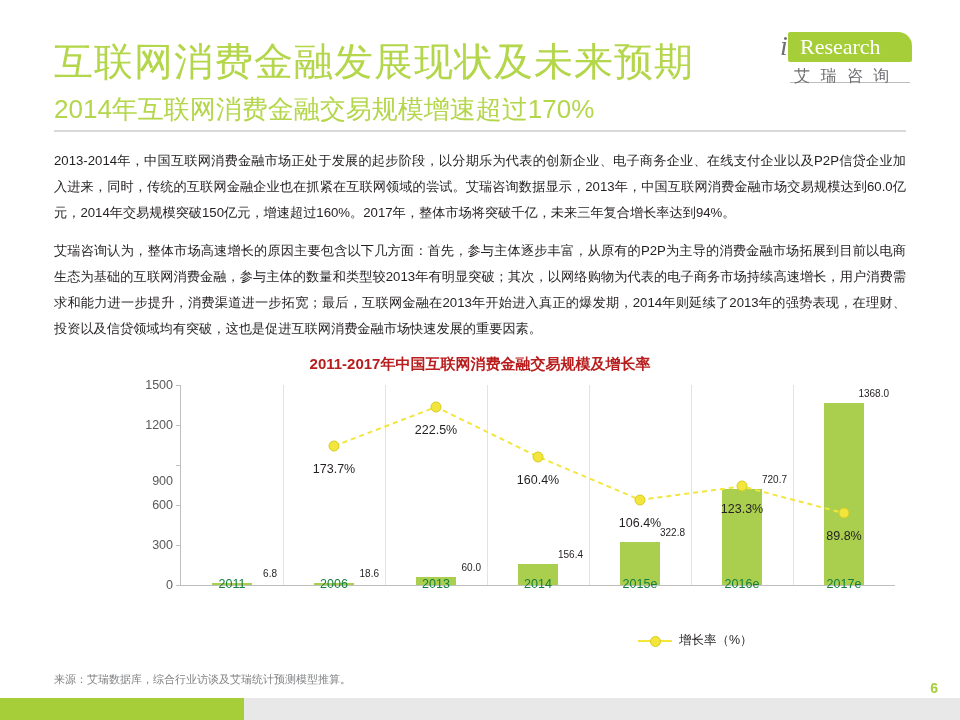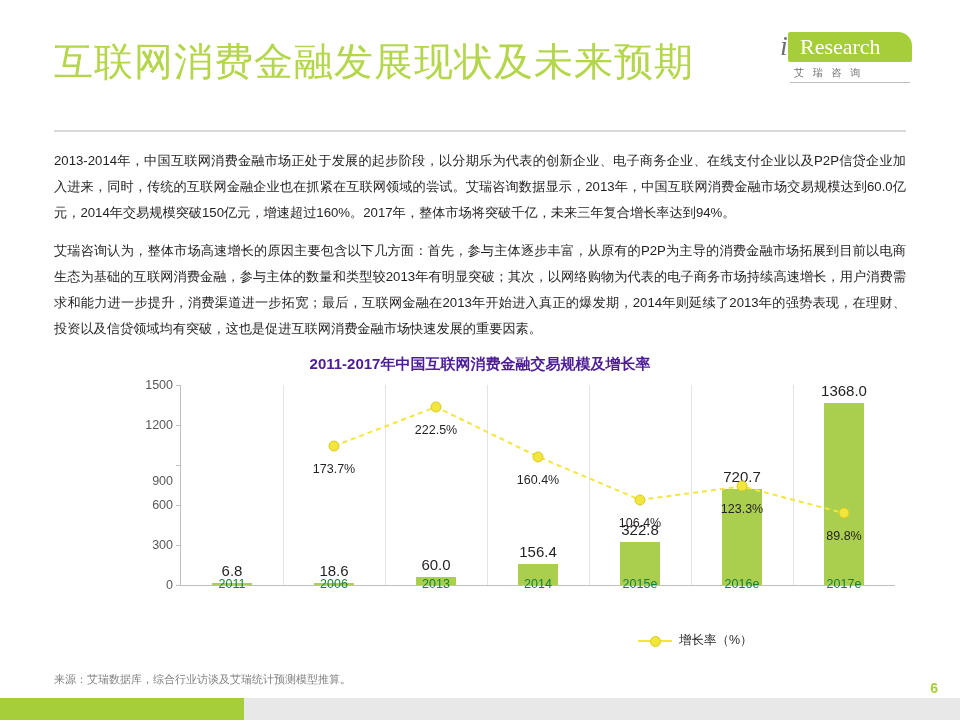--- a/index.html
+++ b/index.html
@@ -81,21 +81,21 @@
     top: 4px;
     font-size: 22px;
     color: #ffffff;
     font-family: "Liberation Serif", serif;
     letter-spacing: 0px;
   }
   .logo-cn {
     position: absolute;
     left: 14px;
     top: 36px;
-    font-size: 10px;
+    font-size: 16px;
     color: #6d6e71;
     letter-spacing: 3px;
   }
   .logo-underline {
     position: absolute;
     left: 10px;
     top: 52px;
     width: 120px;
     height: 1px;
     background: #bdbdbd;
@@ -116,21 +116,21 @@
 
   
   .chart-title {
     position: absolute;
     left: 0;
     top: 355px;
     width: 960px;
     text-align: center;
     font-size: 15px;
     font-weight: bold;
-    color: #4c1d95;
+    color: #b91c1c;
   }
   .chart-area {
     position: absolute;
     left: 120px;
     top: 385px;
     width: 800px;
     height: 240px;
   }
   .plot {
     position: absolute;
@@ -159,22 +159,22 @@
   }
   .bar {
     position: absolute;
     bottom: 0;
     width: 40px;
     background: #AACF4F;
   }
   .bar-label {
     position: absolute;
     width: 90px;
-    text-align: center;
-    font-size: 15px;
+    text-align: right;
+    font-size: 10px;
     color: #231f20;
   }
   .xtick {
     position: absolute;
     top: 192px;
     width: 90px;
     text-align: center;
     font-size: 12.5px;
     color: #15803d;
   }
@@ -280,20 +280,21 @@
     font-weight: bold;
     color: #A6CE39;
   }
 </style>
 </head>
 <body>
 
 <div class="slide">
 
   <div class="title-main">互联网消费金融发展现状及未来预期</div>
+  <div class="title-sub">2014年互联网消费金融交易规模增速超过170%</div>
   <div class="title-rule"></div>
 
   <div class="logo">
     <div class="logo-badge"></div>
     <div class="logo-i">i</div>
     <div class="logo-word">Research</div>
     <div class="logo-underline"></div>
     <div class="logo-cn">艾 瑞 咨 询</div>
   </div>
 

